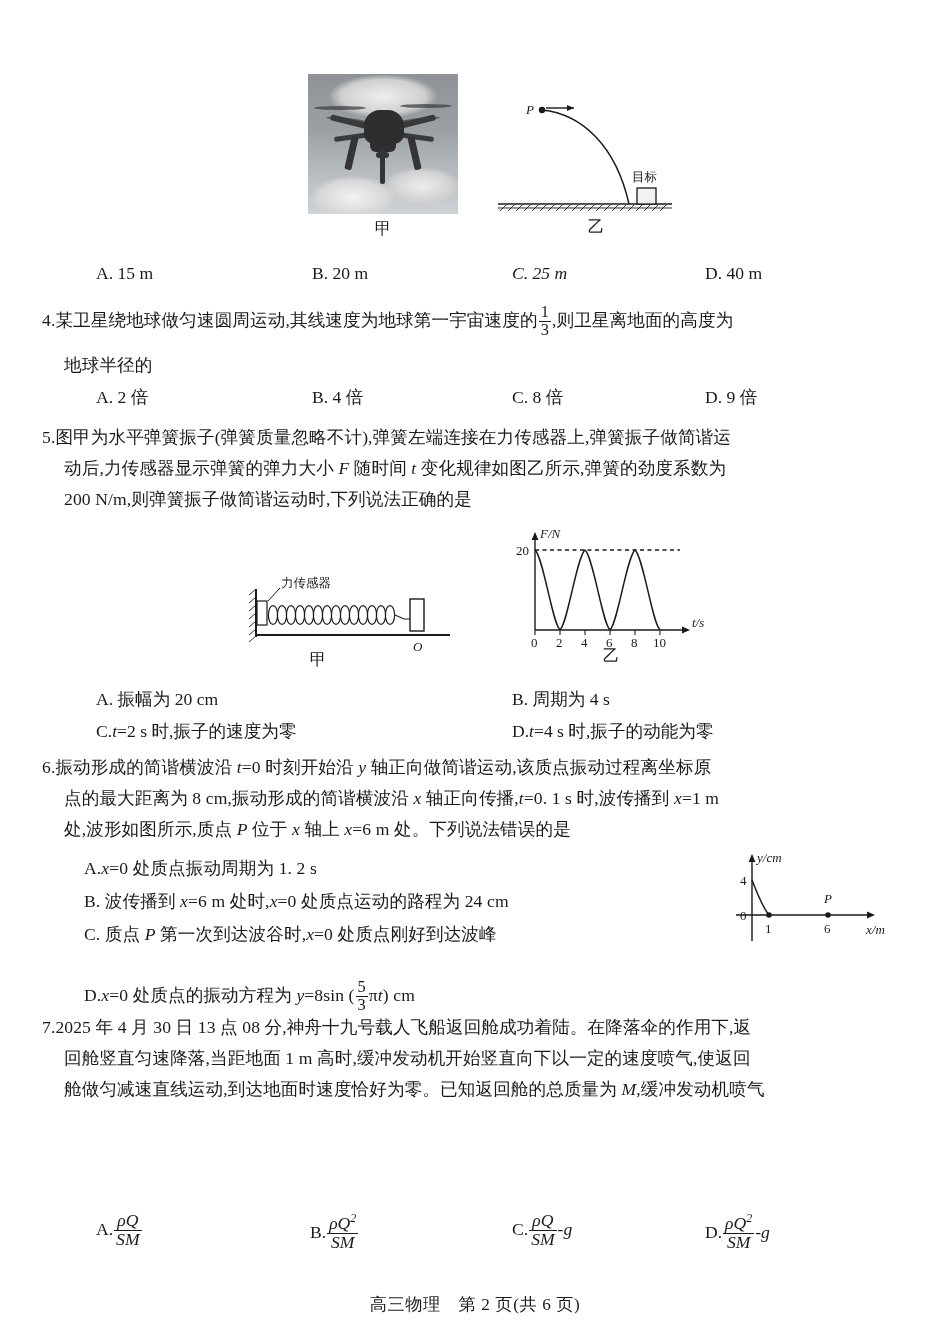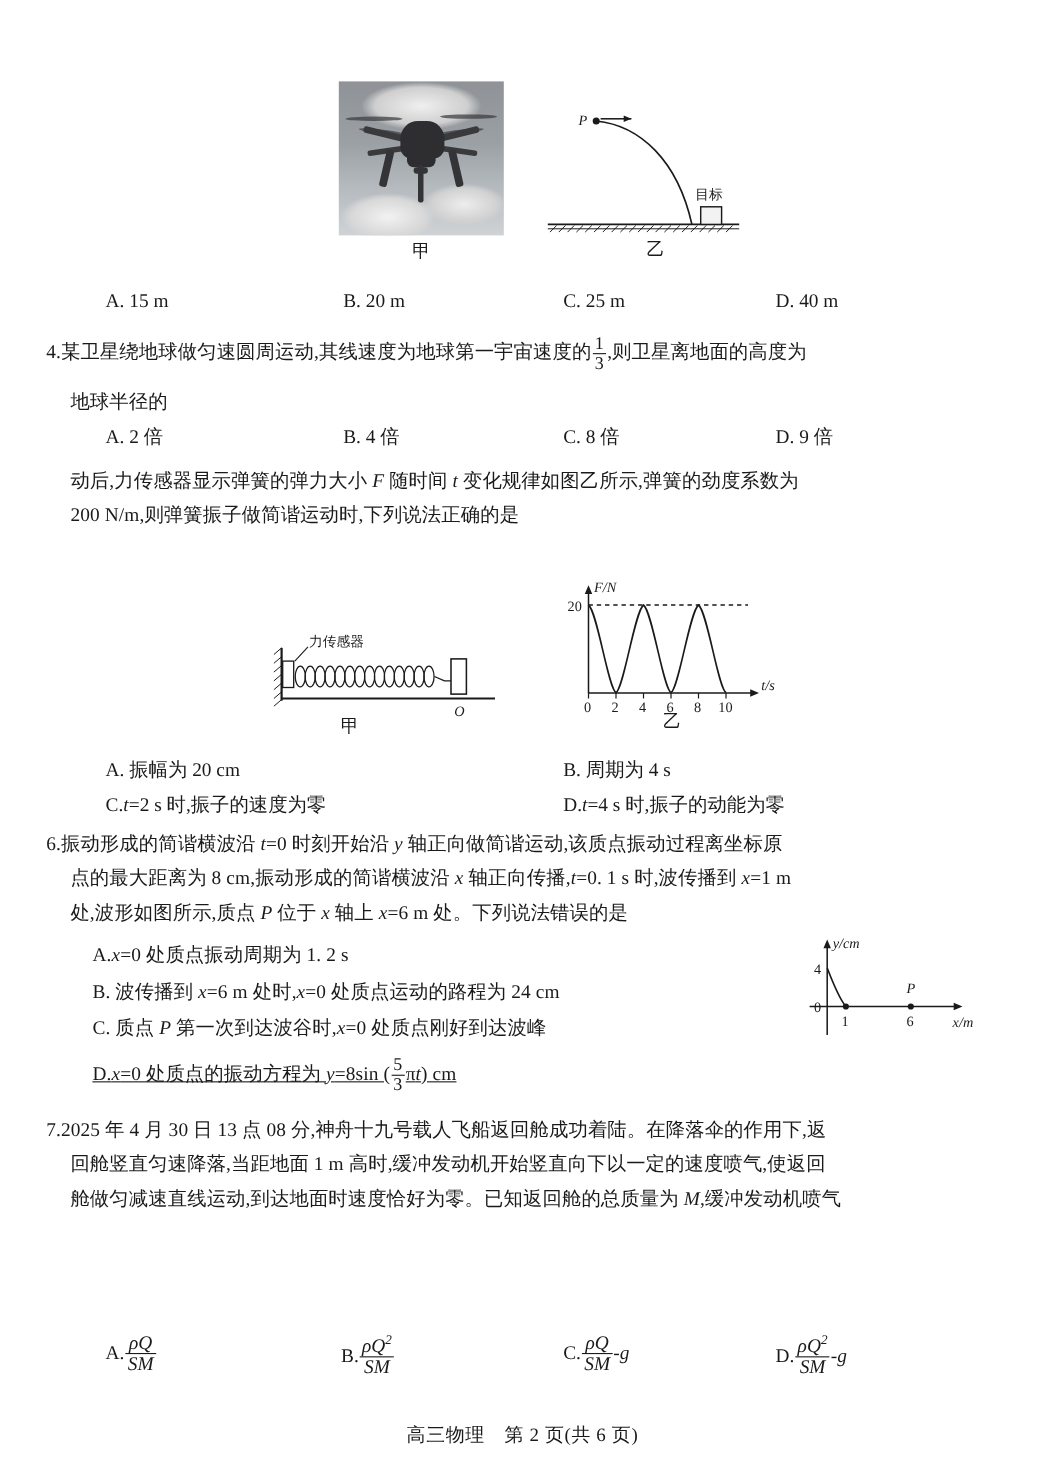--- a/index.html
+++ b/index.html
@@ -208,39 +208,42 @@
         <rect x="147" y="120" width="19" height="16" fill="#f2f2f2" stroke="#1a1a1a" stroke-width="1.3"></rect>
         <text class="lbl-cn" x="142" y="113">目标</text>
       </svg>
       <div class="cap" style="left:86px; top:148px; width:40px;">乙</div>
     </div>
   </div>
 
   <div class="opt-row" style="top:258px;">
     <span class="opt" style="left:96px;">A. 15 m</span>
     <span class="opt" style="left:312px;">B. 20 m</span>
-    <span class="opt" style="left:512px;">C. 25 m</span>
+    <span class="opt" style="left:512px;font-style:italic;">C. 25 m</span>
     <span class="opt" style="left:705px;">D. 40 m</span>
   </div>
 
   <div class="q-block" style="left:42px; top:304px; width:870px;">
     <div>
       <span>4.</span><span>某卫星绕地球做匀速圆周运动</span><span>,其线速度为地球第一宇宙速度的</span><span class="frac"><span class="num">1</span><span class="den">3</span></span><span>,则卫星离地面的高度为</span>
     </div>
     <div style="margin-top:12px; padding-left:22px;">地球半径的</div>
   </div>
 
   <div class="opt-row" style="top:382px;">
     <span class="opt" style="left:96px;">A. 2 倍</span>
     <span class="opt" style="left:312px;">B. 4 倍</span>
     <span class="opt" style="left:512px;">C. 8 倍</span>
     <span class="opt" style="left:705px;">D. 9 倍</span>
   </div>
 
   <div class="q-block" style="left:42px; top:422px; width:880px;">
+    <div>
+      <span>5.</span><span>图甲为水平弹簧振子(弹簧质量忽略不计),弹簧左端连接在力传感器上,弹簧振子做简谐运</span>
+    </div>
     <div style="padding-left:22px;">
       <span>动后</span><span>,力传感器显示弹簧的弹力大小 </span><span class="ital">F</span><span> 随时间 </span><span class="ital">t</span><span> 变化规律如图乙所示,弹簧的劲度系数为</span>
     </div>
     <div style="padding-left:22px;">200 N/m,则弹簧振子做简谐运动时,下列说法正确的是</div>
   </div>
 
   <div id="fig-spring">
     <svg width="215" height="95" viewBox="0 0 215 95">
 
       <line x1="18" y1="14" x2="18" y2="62" stroke="#1a1a1a" stroke-width="2"></line>
@@ -348,21 +351,21 @@
   <div class="q-block" style="left:84px; top:852px; width:620px; line-height:33px;">
     <div>
       <span>A.</span><span class="ital">x</span><span>=0 处质点振动周期为 1. 2 s</span>
     </div>
     <div>
       <span>B. 波传播到 </span><span class="ital">x</span><span>=6 m 处时,</span><span class="ital">x</span><span>=0 处质点运动的路程为 24 cm</span>
     </div>
     <div>
       <span>C. 质点 </span><span class="ital">P</span><span> 第一次到达波谷时,</span><span class="ital">x</span><span>=0 处质点刚好到达波峰</span>
     </div>
-    <div style="margin-top:9px;text-decoration:underline;">
+    <div style="margin-top:28px;">
       <span>D.</span><span class="ital">x</span><span>=0 处质点的振动方程为 </span><span class="ital">y</span><span>=8sin (</span><span class="frac"><span class="num">5</span><span class="den">3</span></span><span>π</span><span class="ital">t</span><span>) cm</span>
     </div>
   </div>
 
   <div id="fig-wave">
     <svg width="215" height="105" viewBox="0 0 215 105">
 
       <line x1="42" y1="96" x2="42" y2="14" stroke="#1a1a1a" stroke-width="1.4"></line>
       <path d="M 42 9 L 38.6 17 L 45.4 17 Z" fill="#1a1a1a"></path>
       <text class="lbl-i" x="47" y="17">y/cm</text>

